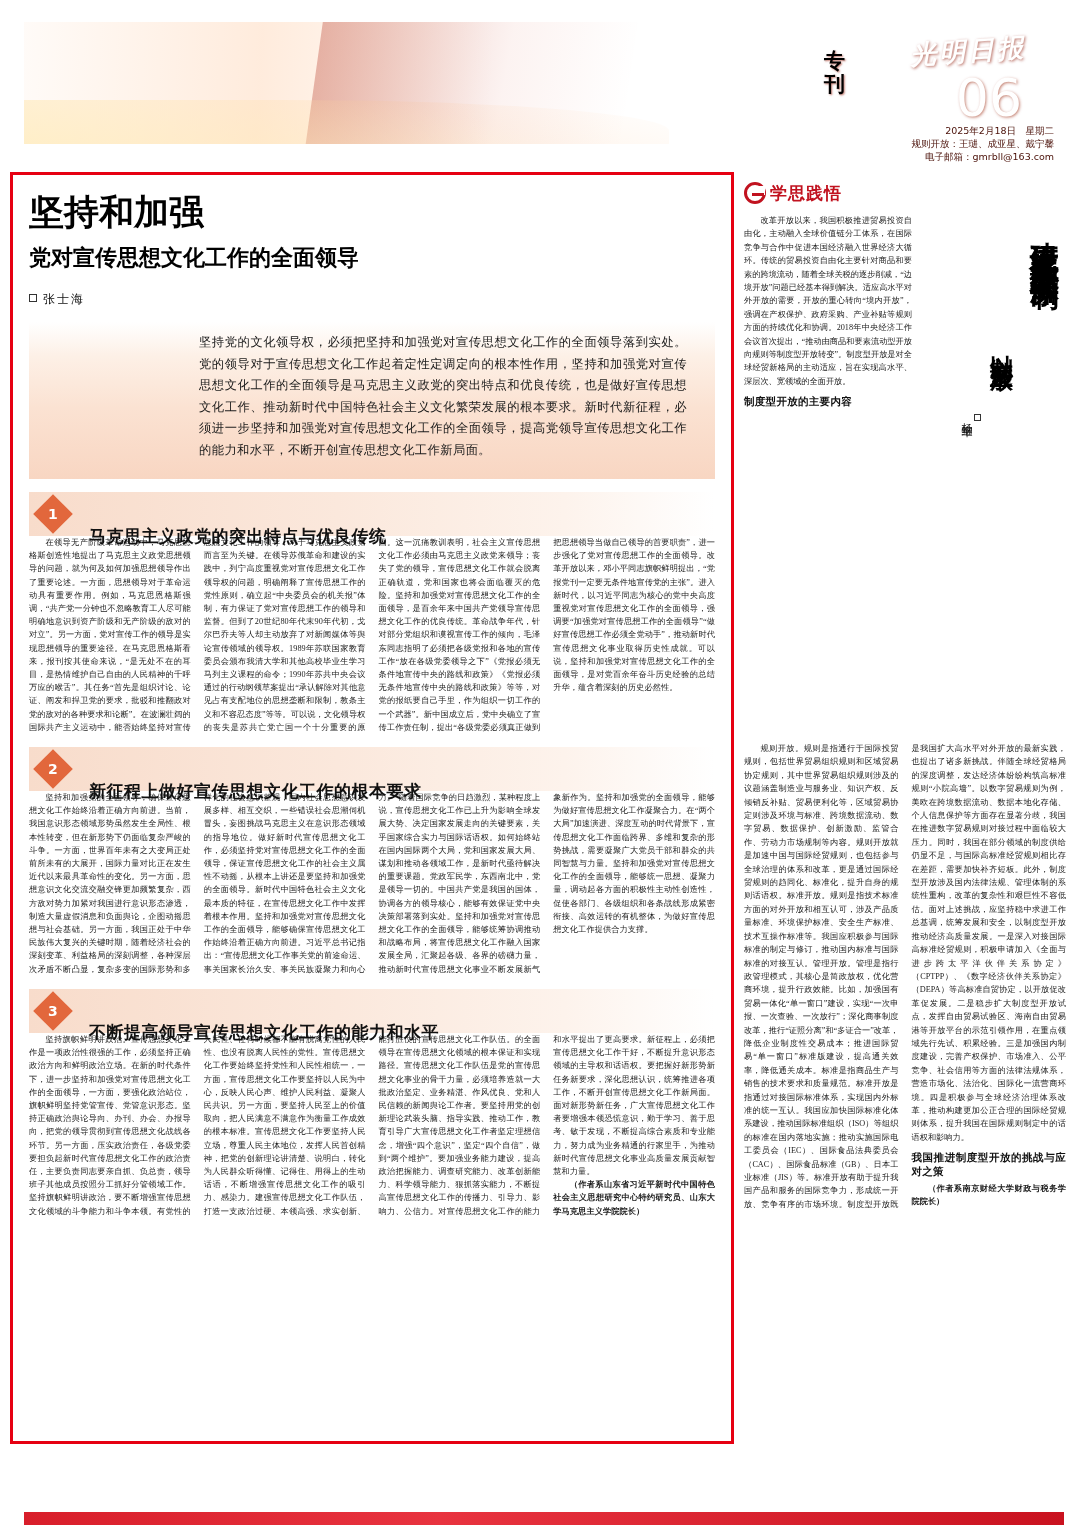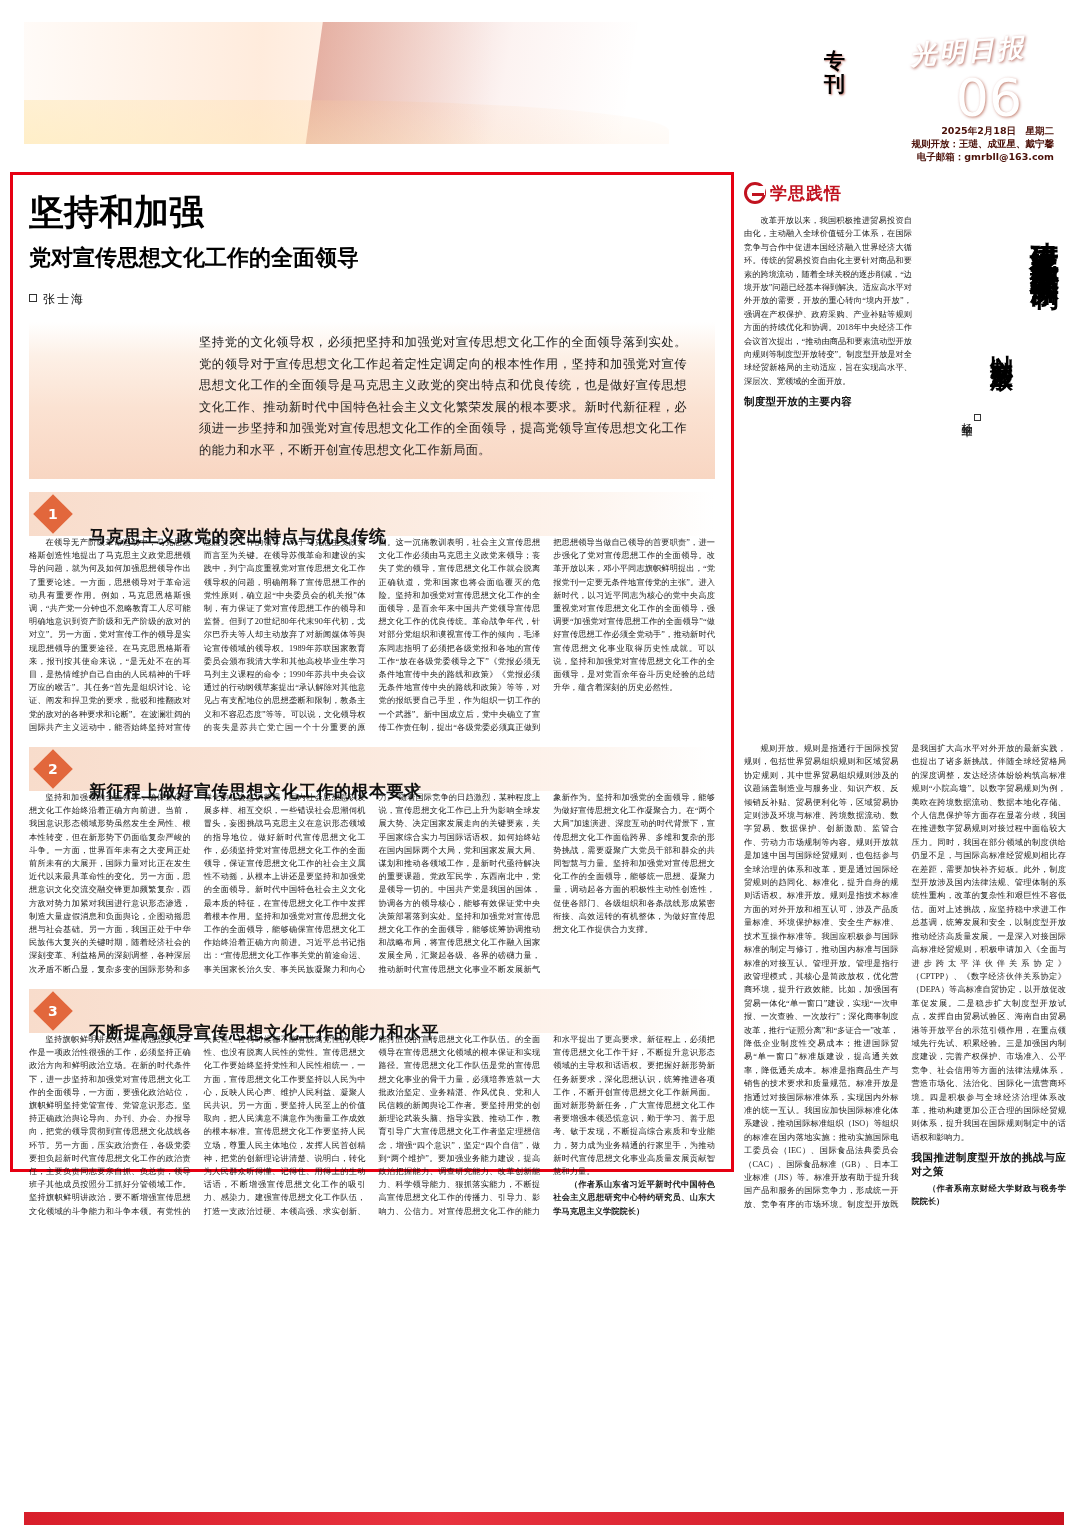--- a/index.html
+++ b/index.html
@@ -74,27 +74,27 @@
     position: absolute; right: 42px; top: 46px;
     font-family: "DejaVu Sans", "Liberation Sans", sans-serif;
     font-weight: 400; font-size: 52px; color: #ffffff;
     text-shadow: 1px 1px 3px rgba(150,30,0,.55);
   }
 
   .mh-meta {
     position: absolute; right: 26px; top: 124px; width: 280px;
     text-align: right;
     font-family: "DejaVu Sans", "Liberation Sans", sans-serif;
-    font-size: 9.5px; line-height: 13px; color: #4a1008; font-weight: 700;
+    font-size: 9.5px; line-height: 13px; color: #4a1008; font-weight: 400;
   }
   .mh-meta .line { white-space: nowrap; }
 
   
   .article-box {
-    position: absolute; left: 10px; top: 172px; width: 724px; height: 1000px;
+    position: absolute; left: 10px; top: 172px; width: 724px; height: 1272px;
     border: 3px solid #e60012; background: #ffffff;
   }
   .article-inner { position: relative; width: 100%; height: 100%; padding: 14px 16px 8px 16px; }
 
   .art-title {
     font-family: "DejaVu Sans", "Liberation Sans", sans-serif;
     font-weight: 700; color: #000;
     font-size: 35px; line-height: 46px; letter-spacing: 0px;
   }
   .art-title .l2 { font-size: 22px; }

